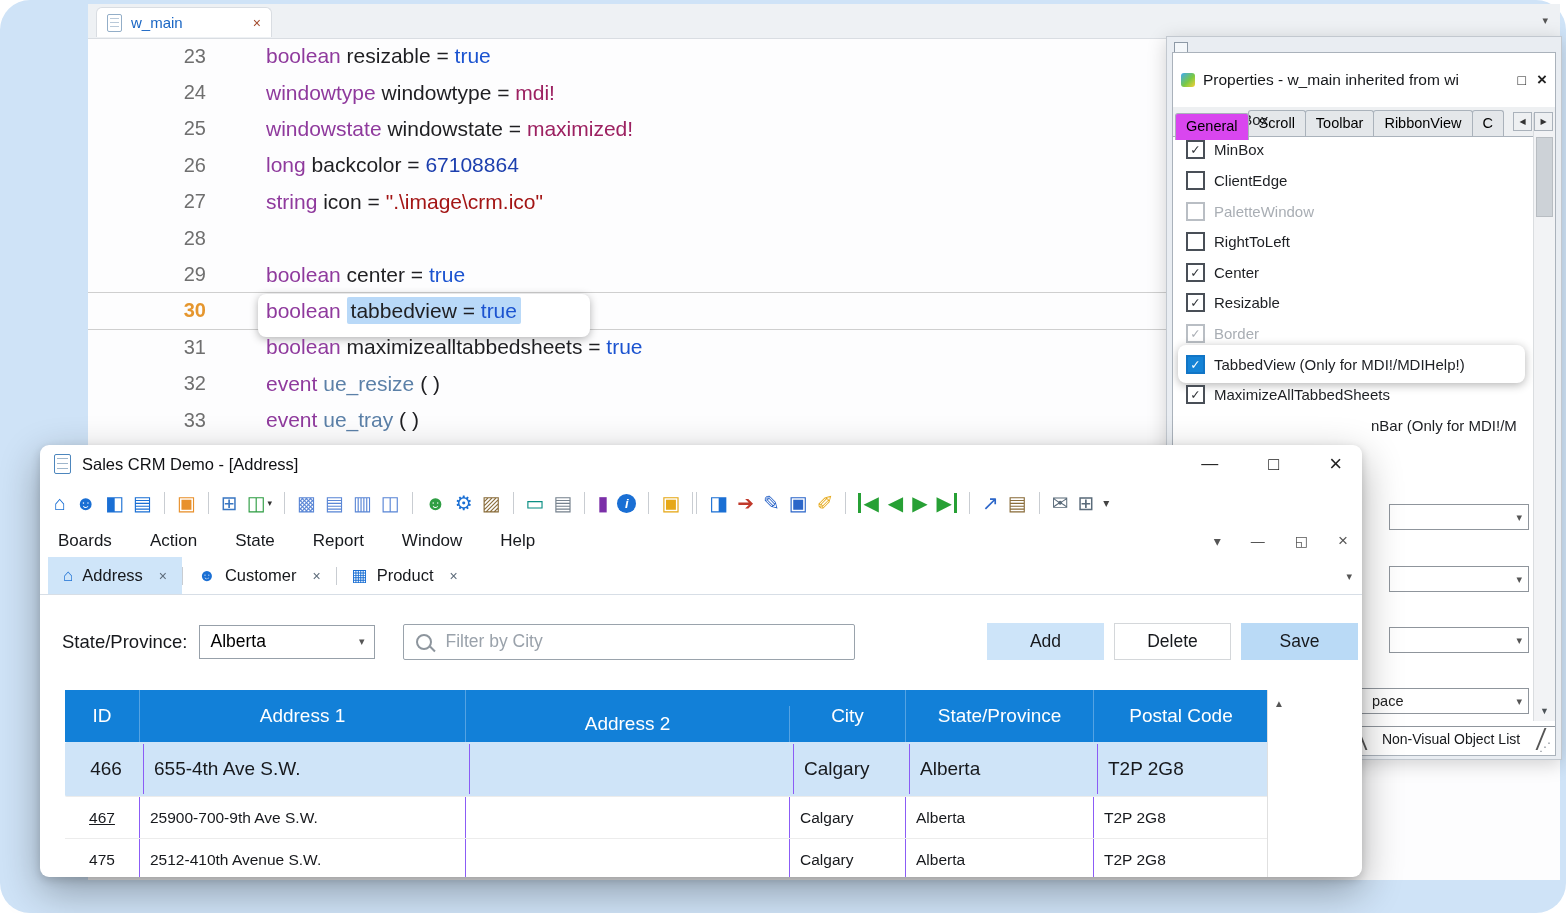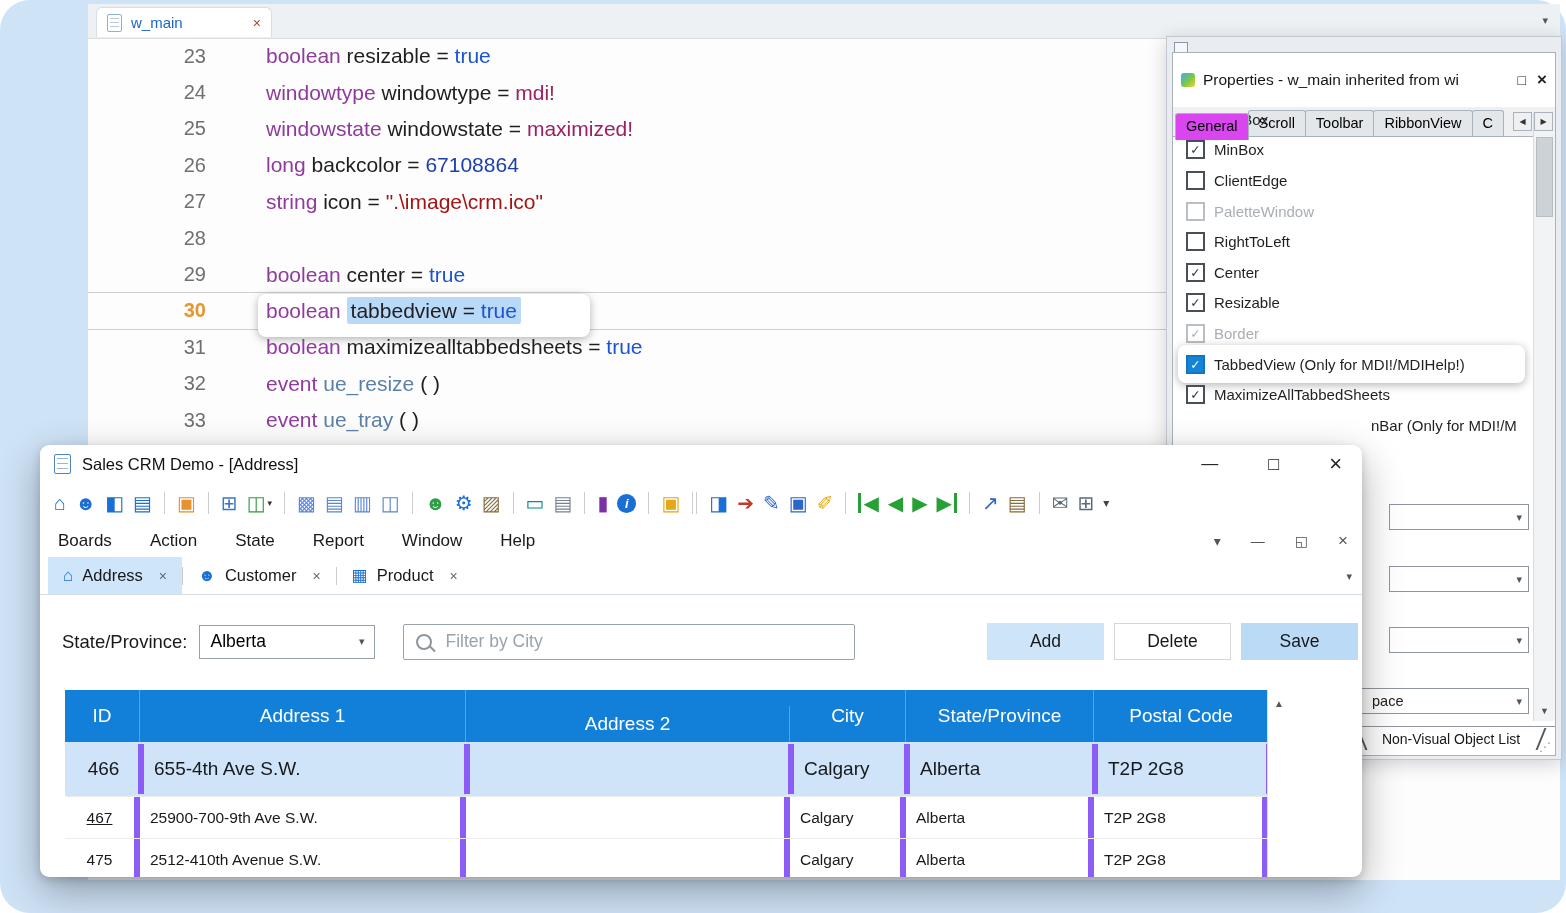--- a/index.html
+++ b/index.html
@@ -132,21 +132,21 @@
   .f-btn.blue{background:#cde4f9;}
   .f-btn.white{background:#fff;border:1px solid #d4d7da;}
   .f-btn.blue2{background:#badaf6;}
   .c-grid{position:relative;margin:30px 0 0 25px;width:1225px;}
   .g-h{display:flex;height:52px;background:#1280d8;color:#fff;font-size:19px;width:1203px;}
   .g-hc{display:flex;align-items:center;justify-content:center;border-right:1px solid rgba(255,255,255,.28);
     box-sizing:border-box;}
   .g-hc:last-child{border-right:none;}
   .g-row{display:flex;height:41px;border-bottom:1px solid #ececec;font-size:15.5px;width:1203px;color:#17191d;}
   .g-row.sel{height:50px;background:#cfe4f8;font-size:19px;}
-  .g-c{display:flex;align-items:center;padding-left:10px;border-right:6px solid #8b5cf6;overflow:hidden;
+  .g-c{display:flex;align-items:center;padding-left:10px;border-right:1px solid #8b5cf6;overflow:hidden;
     box-sizing:border-box;white-space:nowrap;text-align:right;}
   .g-c.center{justify-content:center;padding-left:0;}
   .g-scroll{position:absolute;top:0;right:0;width:22px;bottom:0;background:#fff;border-left:1px solid #e0e0e0;
     display:flex;justify-content:center;}
   .g-scroll .up{margin-top:8px;font-size:10px;color:#555;}
 </style>
 </head>
 <body>
 
 <div class="canvas">

